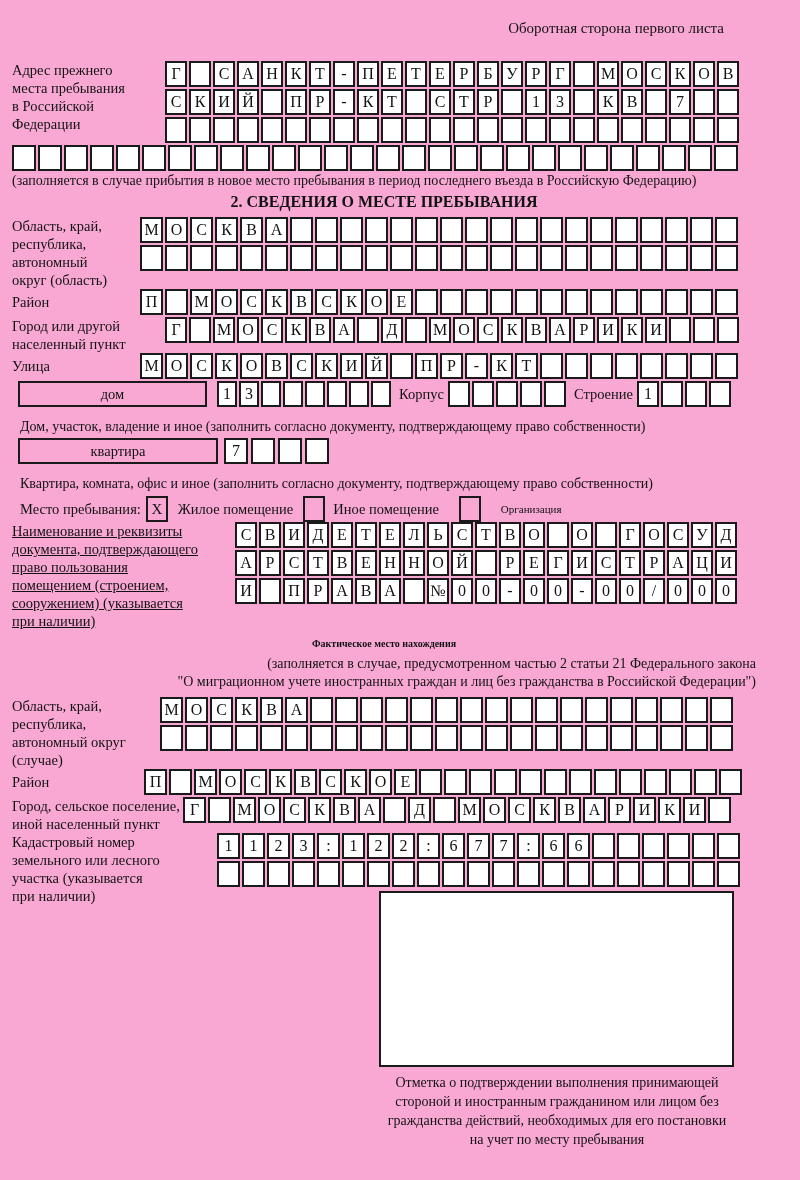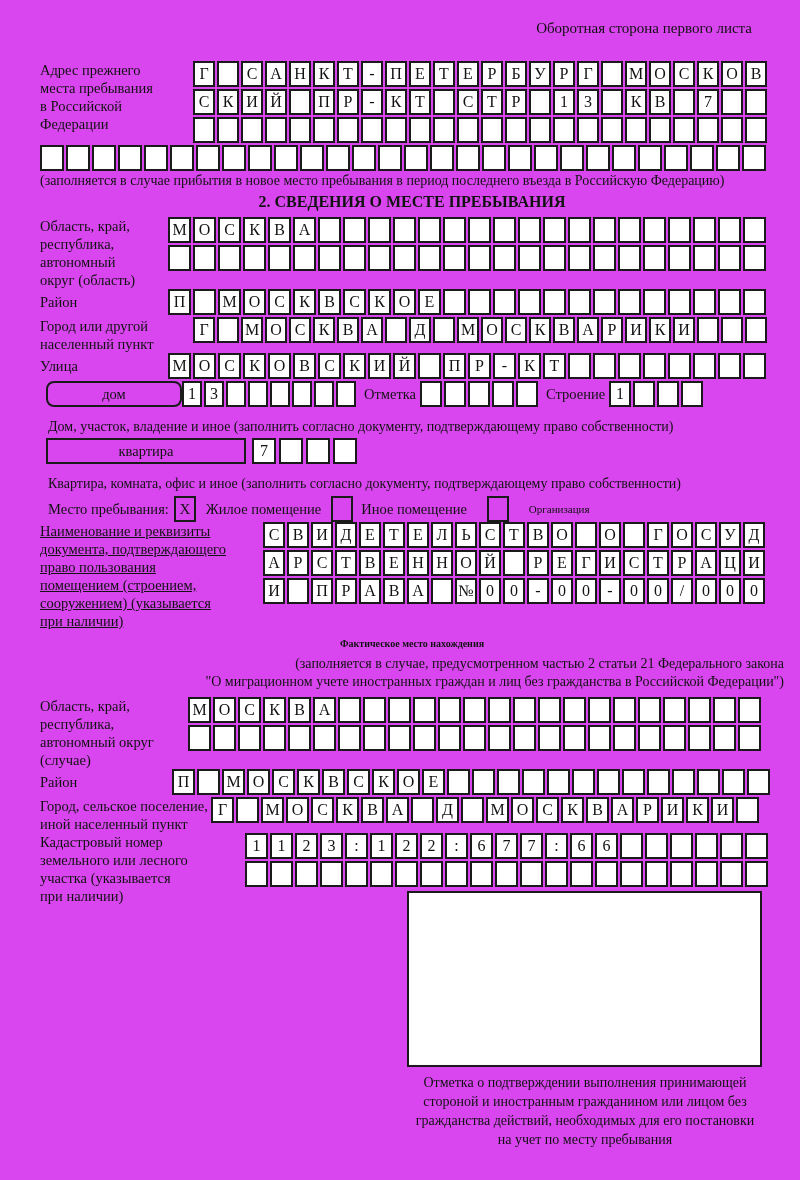--- a/index.html
+++ b/index.html
@@ -1,20 +1,20 @@
 <!DOCTYPE html>
 <html><head>
 <meta charset="utf-8">
 <style>
   html,body{margin:0;padding:0;background:#fff;}
   .page{
     width:800px;height:1180px;box-sizing:border-box;
-    padding:20px 0 0 40px;
+    padding:20px 0 0 12px;
     font-family:"Liberation Serif","DejaVu Serif",serif;
-    color:#121212;background:#d946ef;overflow:hidden;
+    color:#121212;background:#f9a8d4;overflow:hidden;
   }
   .header-note{width:712px;text-align:right;font-size:15px;margin-bottom:24px;}
   .group{display:flex;align-items:flex-start;}
   .glabel{flex-shrink:0;font-size:14.5px;line-height:18px;}
   .glabel-inline{flex-shrink:0;font-size:14.5px;line-height:26px;}
   .w153{width:153px;} .w128{width:128px;} .w223{width:223px;text-decoration:underline;}
   .w148{width:148px;} .w132{width:132px;} .w171{width:171px;} .w205{width:205px;}
   .cellcol{display:block;}
   .cellrow{display:flex;gap:2px;margin-bottom:2px;--cw:23px;}
   .cw22{--cw:22px;} .cw23{--cw:23px;} .cw24{--cw:24px;} .cw20{--cw:20px;}
@@ -23,21 +23,21 @@
     display:flex;align-items:center;justify-content:center;
     font-size:16px;line-height:1;flex-shrink:0;background:#fff;
   }
   .center-note{width:744px;text-align:left;font-size:14px;margin:2px 0 2px 0;}
   .sec-title{width:744px;text-align:center;font-weight:bold;font-size:16px;margin:4px 0 6px 0;}
   .widebox{
     box-sizing:border-box;height:26px;border:2px solid #1a1a1a;
     display:flex;align-items:center;justify-content:center;font-size:14.5px;flex-shrink:0;
   }
   .house-row{display:flex;align-items:flex-start;margin-bottom:2px;}
-  .housebox{width:136px;margin-left:6px;border-radius:8px;}
+  .housebox{width:189px;margin-left:6px;margin-right:10px;}
   .aptbox{width:200px;margin-left:6px;margin-right:6px;}
   .inl-label{font-size:14.5px;line-height:26px;flex-shrink:0;}
   .ml8{margin-left:8px;margin-right:4px;}
   .caption{font-size:14px;margin:10px 0 3px 8px;}
   .stay-row{display:flex;align-items:center;margin-top:4px;}
   .stay-label{font-size:14.5px;margin-left:8px;}
   .checkbox{
     box-sizing:border-box;width:22px;height:26px;border:2px solid #1a1a1a;
     display:flex;align-items:center;justify-content:center;font-size:15px;flex-shrink:0;
   }
@@ -342,21 +342,21 @@
     <div class="cellrow cw20">
         <div class="cell">1</div>
         <div class="cell">3</div>
         <div class="cell"></div>
         <div class="cell"></div>
         <div class="cell"></div>
         <div class="cell"></div>
         <div class="cell"></div>
         <div class="cell"></div>
       </div>
-    <div class="inl-label ml8">Отметка</div>
+    <div class="inl-label ml8">Корпус</div>
     <div class="cellrow cw22">
         <div class="cell"></div>
         <div class="cell"></div>
         <div class="cell"></div>
         <div class="cell"></div>
         <div class="cell"></div>
       </div>
     <div class="inl-label ml8">Строение</div>
     <div class="cellrow cw22">
         <div class="cell">1</div>

